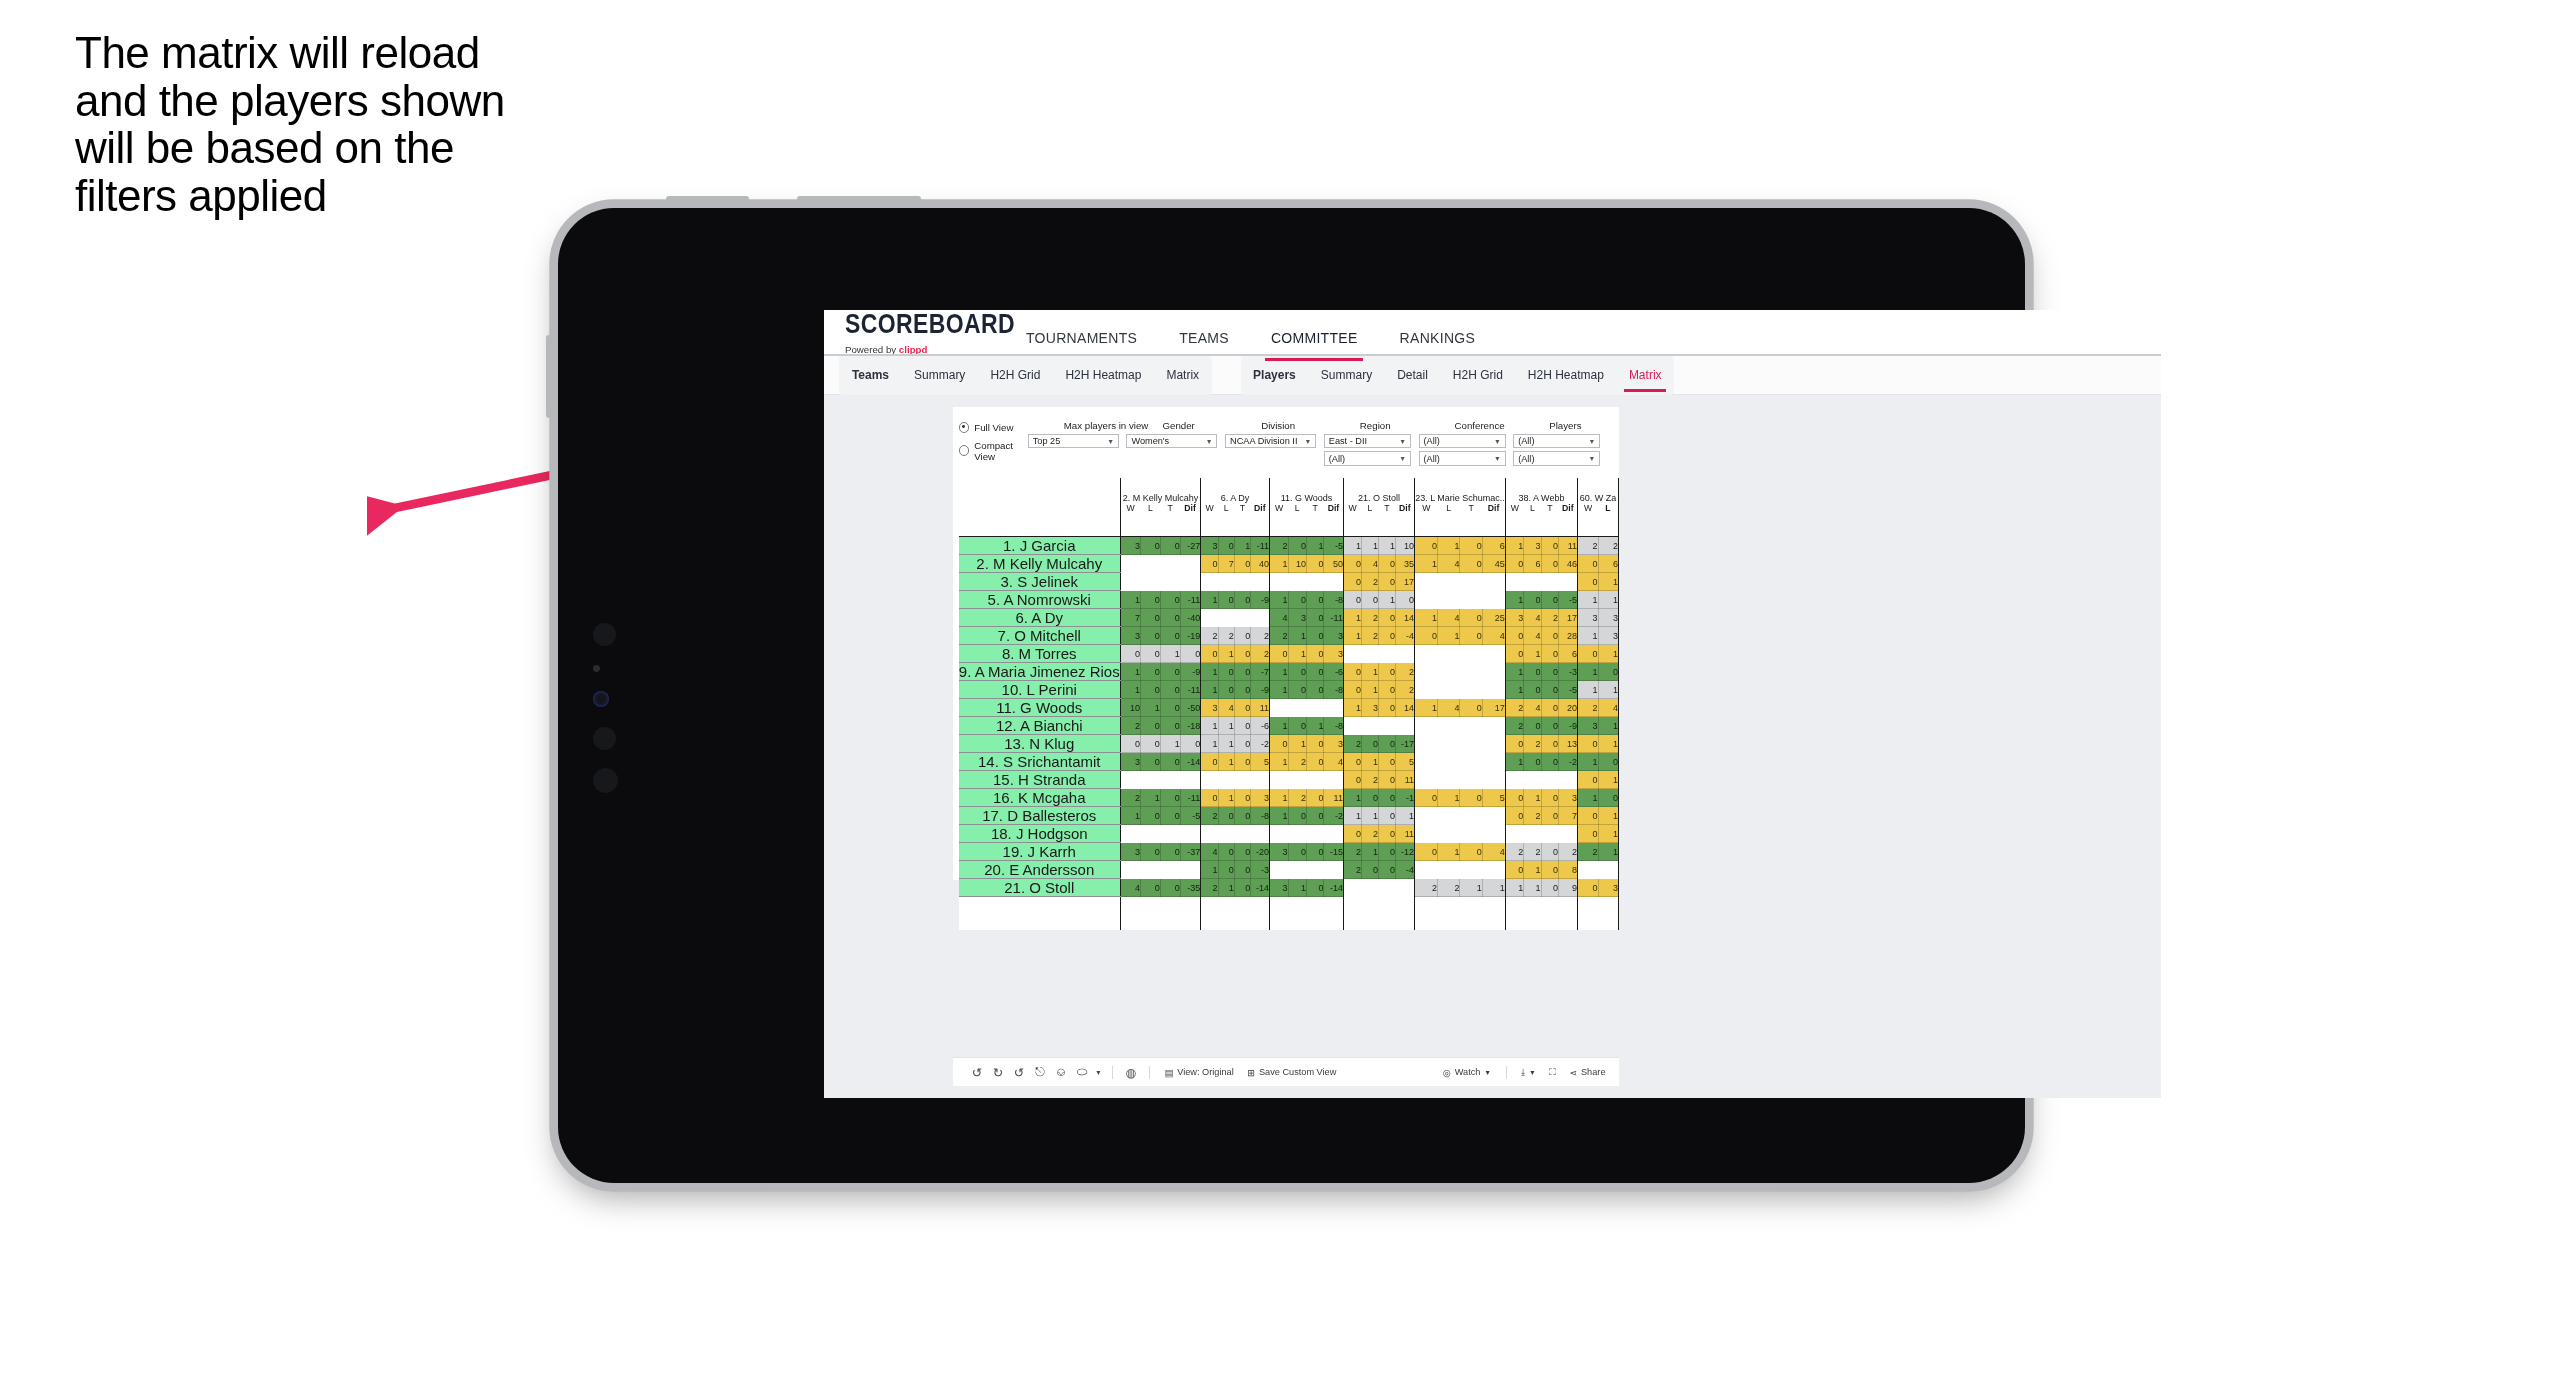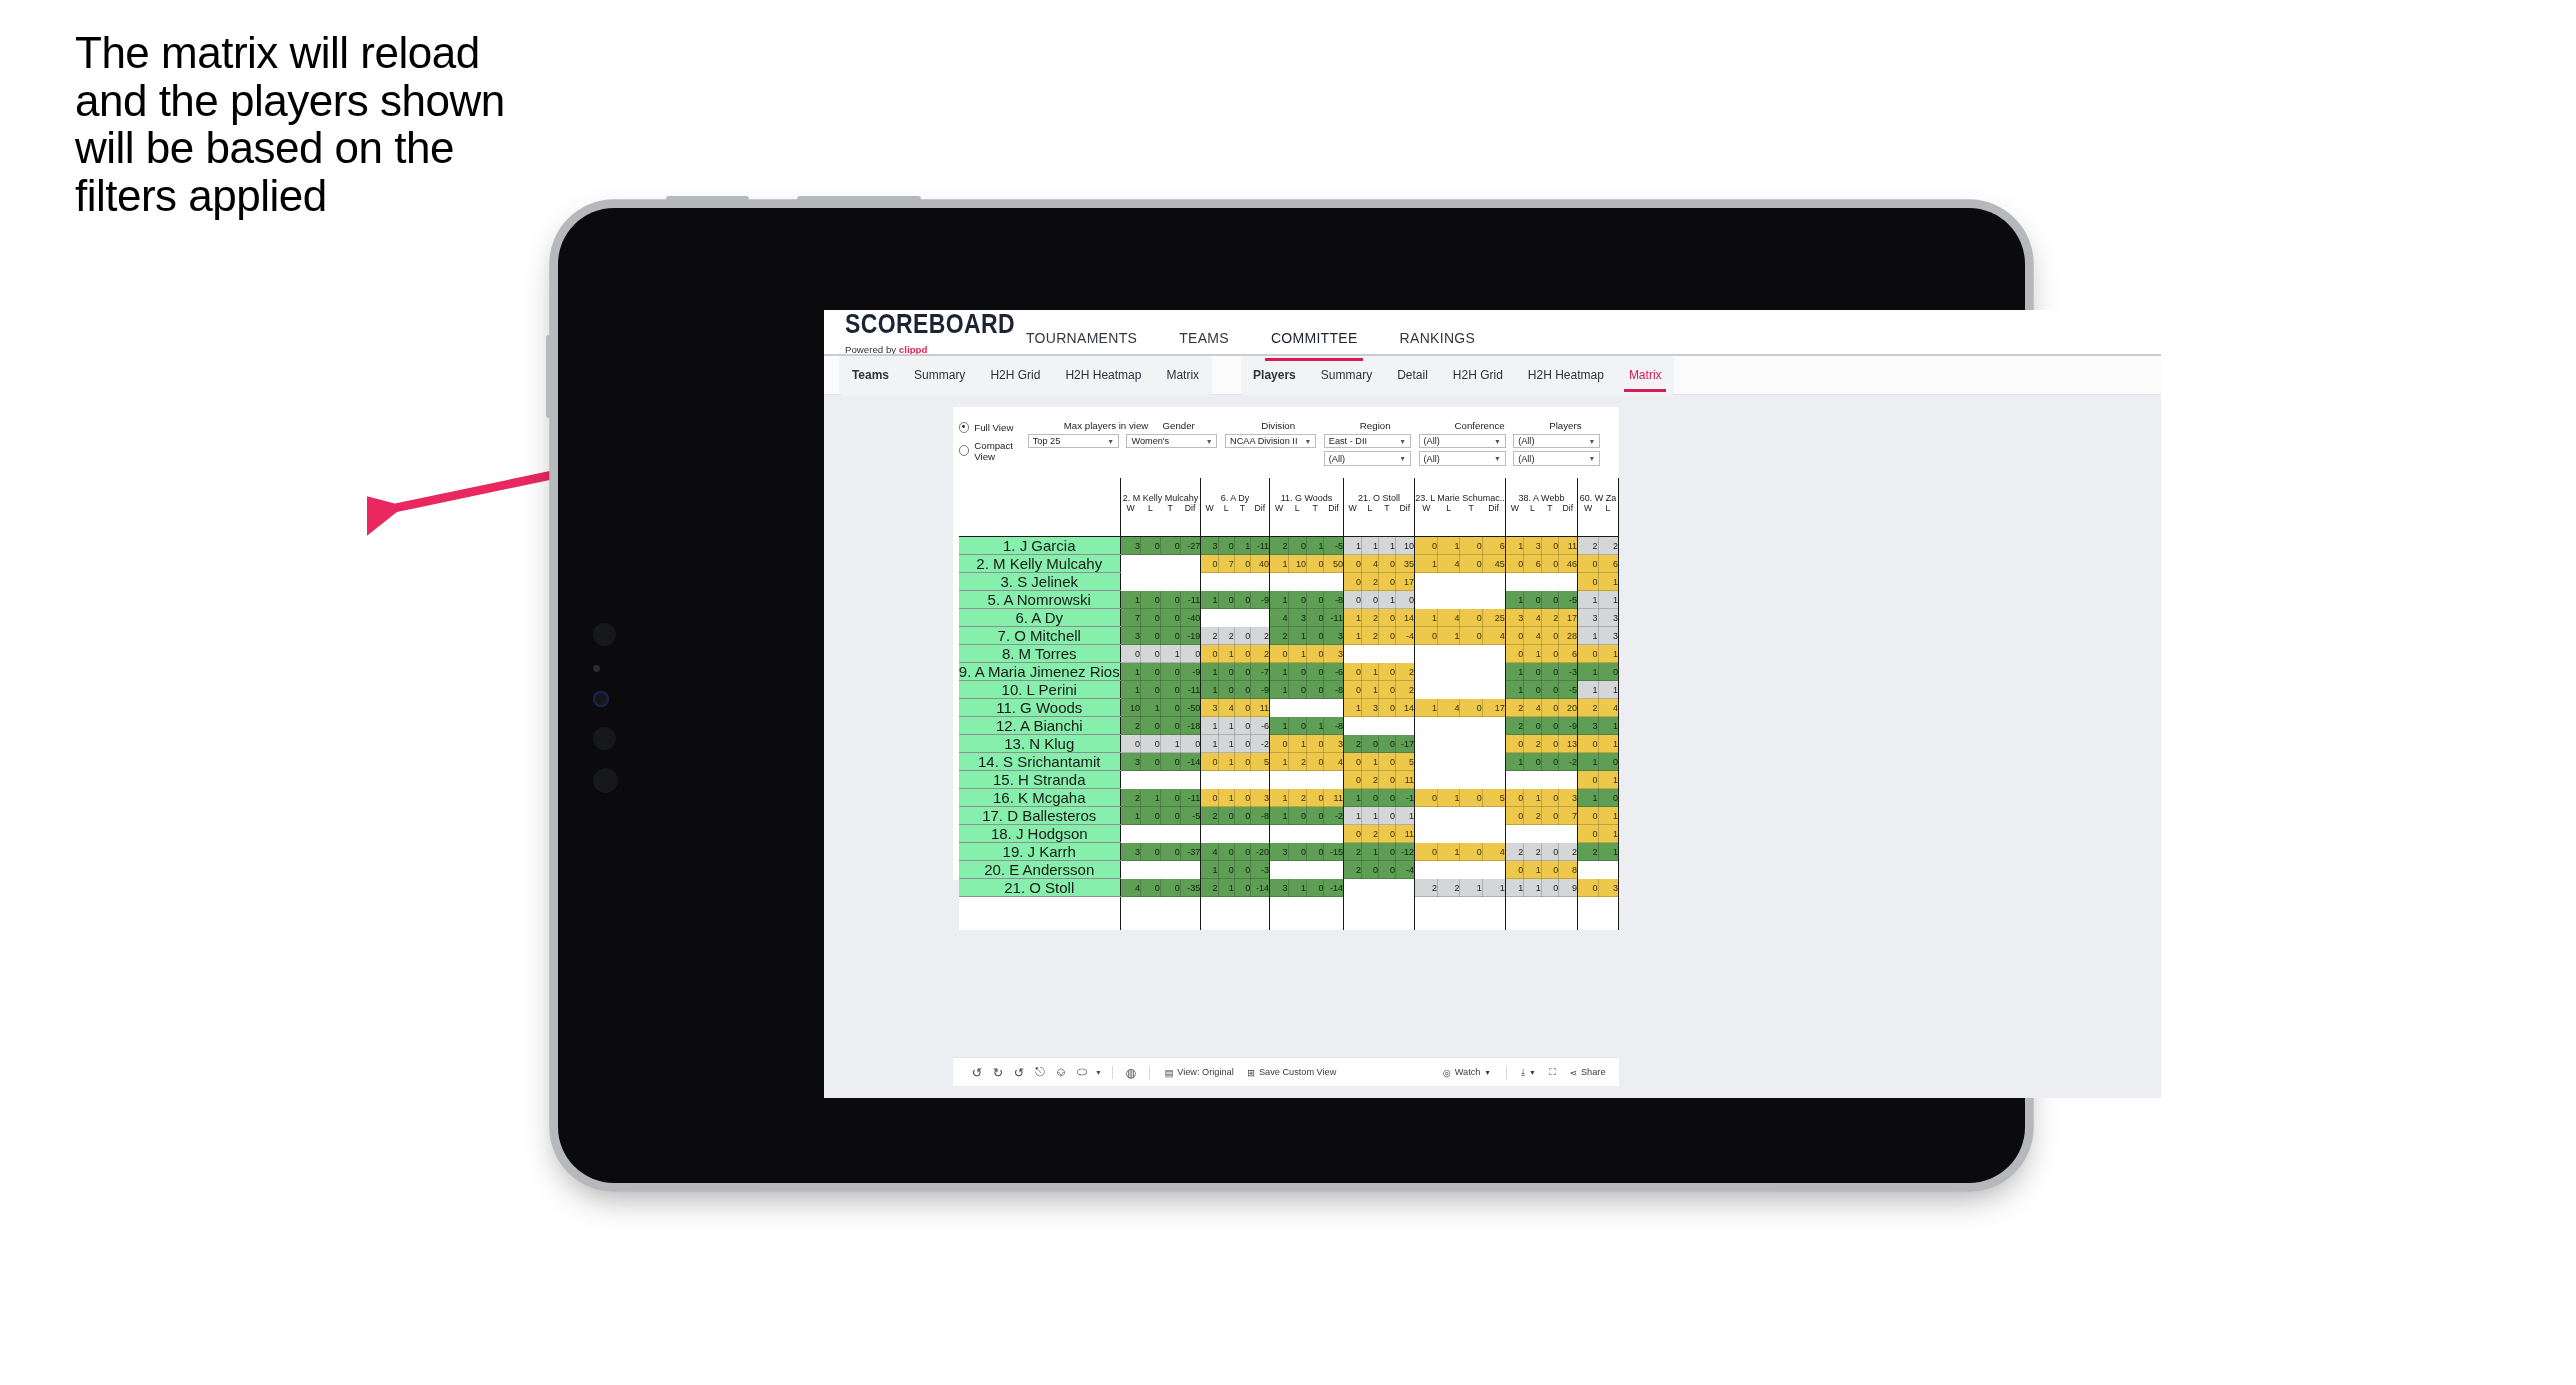--- a/index.html
+++ b/index.html
@@ -92,21 +92,21 @@
   .matrix-wrap{margin-top:9.7px;padding-left:5.8px;position:relative;}
   table.mx{border-collapse:collapse;font-size:8.7px;color:#1a1a1a;table-layout:fixed;}
   table.mx th,table.mx td{padding:0;margin:0;}
   .corner{width:111px;}
   .grp-head{height:25px;text-align:center;font-weight:normal;font-size:9px;
     border-left:1.5px solid #1a1a1a;border-right:1.5px solid #1a1a1a;
     overflow:hidden;white-space:nowrap;vertical-align:bottom;padding-bottom:2.9px;}
   .sub-head{height:33px;text-align:center;font-weight:normal;font-size:8.7px;vertical-align:top;padding-top:1.9px;
     border-bottom:1.5px solid #1a1a1a;}
   .sub-head.first{border-left:1.5px solid #1a1a1a;}
-  .sub-head.last{border-right:1.5px solid #1a1a1a;}
+  .sub-head.last{border-right:1.5px solid #1a1a1a;font-weight:bold;}
   .rname{height:13.6px;font-size:15px;text-align:center;padding-left:4.8px;box-sizing:border-box;
     border-bottom:1px solid #8c8f94;white-space:nowrap;overflow:hidden;background:#86efac;}
   .rname.top{border-top:1.5px solid #1a1a1a;}
   td.c{height:13.6px;text-align:right;padding-right:3.9px;box-sizing:border-box;font-size:9px;
     border-bottom:1px solid rgba(0,0,0,.18);border-right:1px solid rgba(0,0,0,.18);}
   td.c.first{border-left:1.5px solid #1a1a1a;}
   td.c.last{border-right:1.5px solid #1a1a1a;}
   td.g{background:#5f9e55;color:#10240c;}
   td.y{background:#edc84b;color:#3a2f05;}
   td.n{background:#d5d6d7;color:#1b1b1b;}

